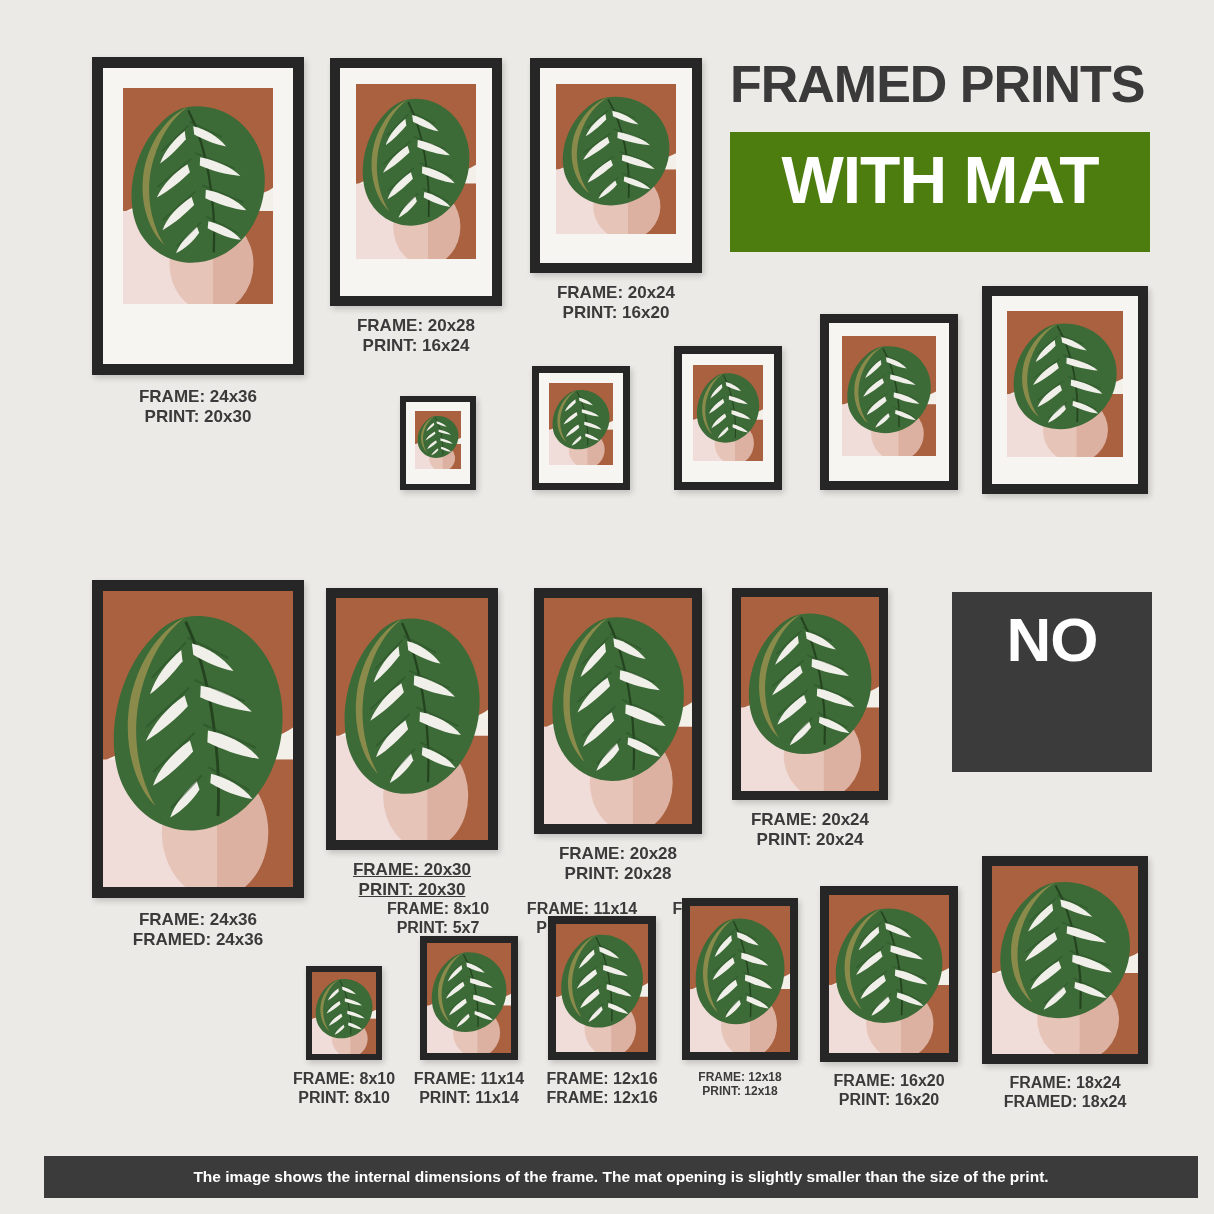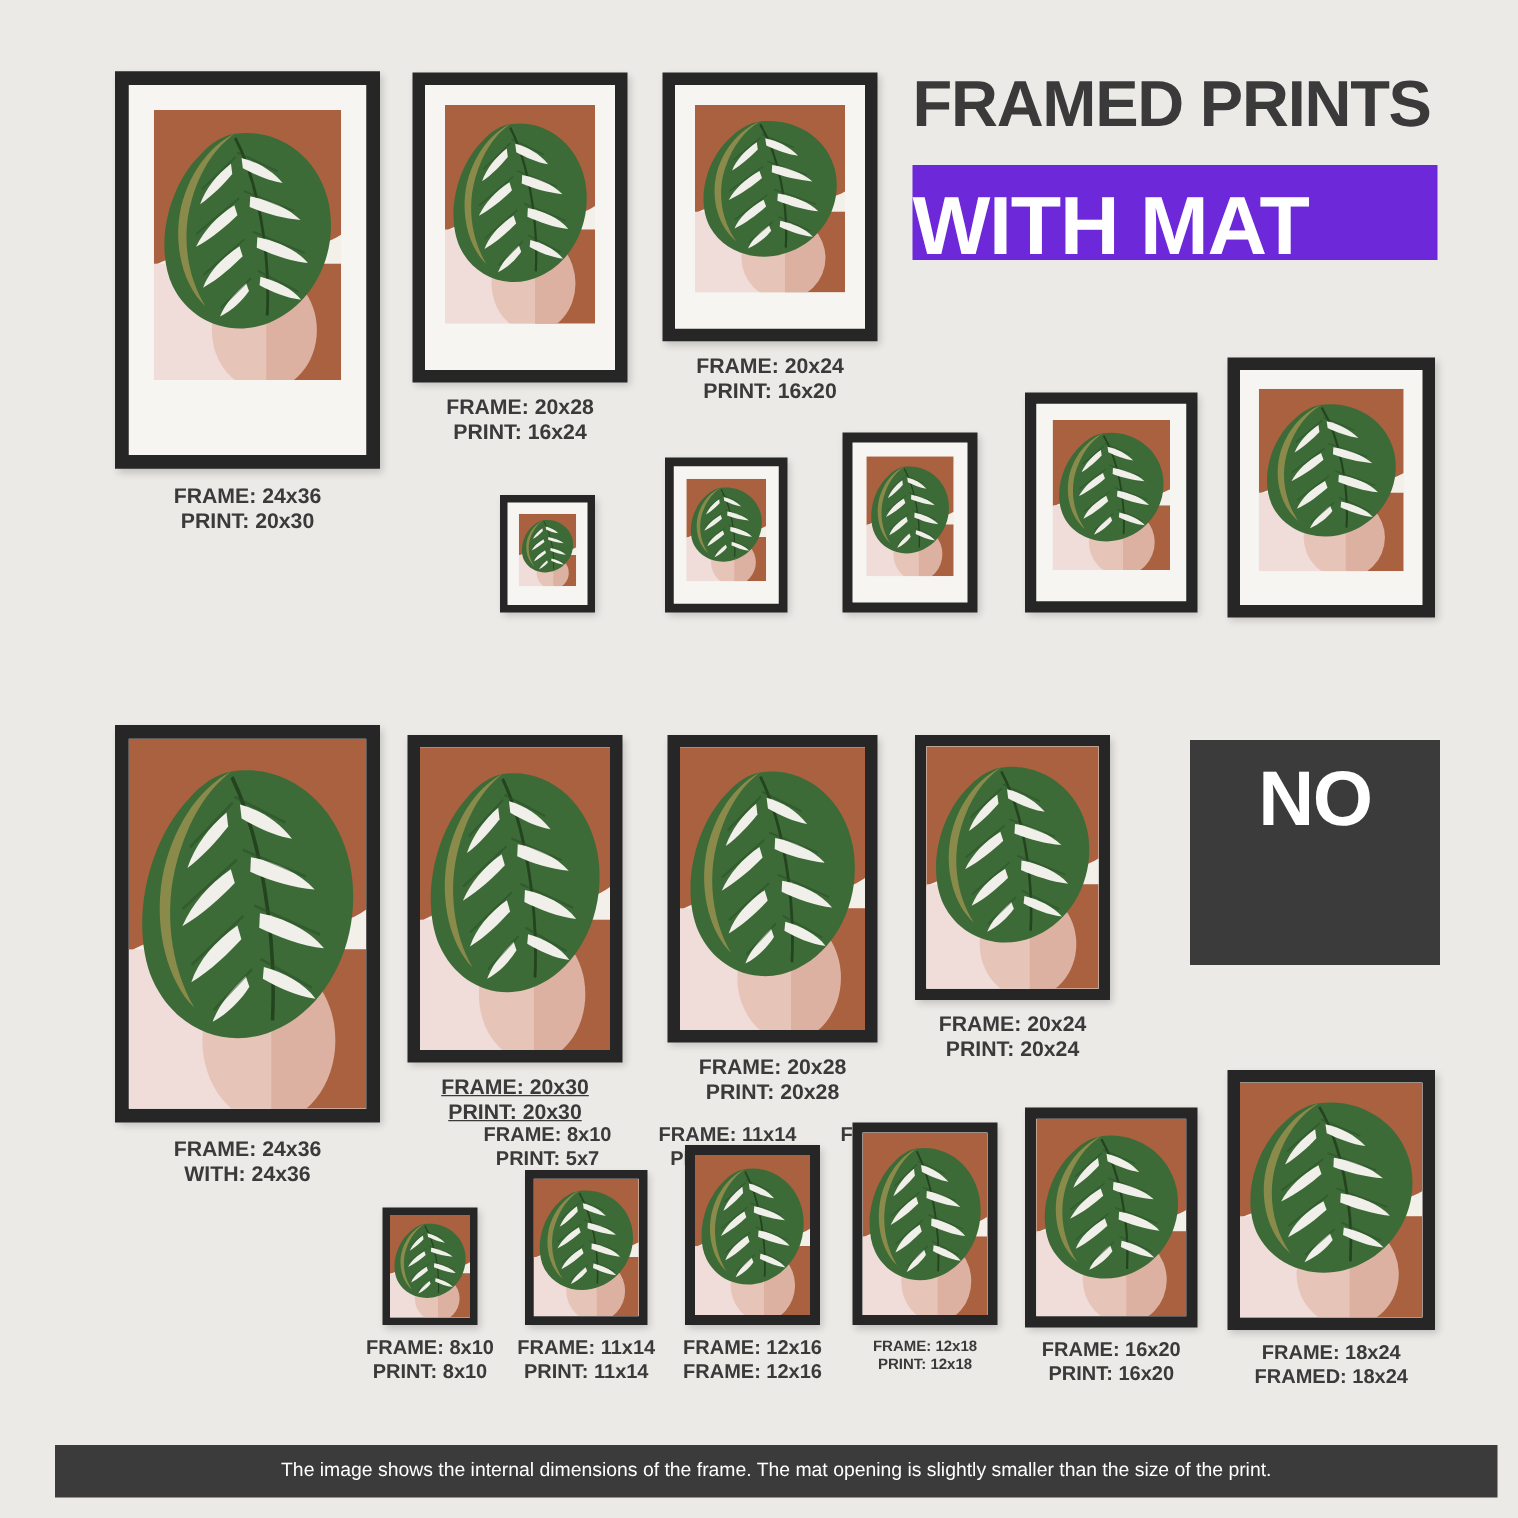--- a/index.html
+++ b/index.html
@@ -12,35 +12,35 @@
   }
   .stage{position:relative;width:1214px;height:1214px;margin-left:14px;}
 
   
   .hdr{position:absolute;font-weight:bold;letter-spacing:-1px;}
   .hdr-framed{
     color:#3a3a3a;font-size:52px;line-height:52px;
     left:716px;top:58px;white-space:nowrap;
   }
   .hdr-withmat{
-    left:716px;top:132px;width:420px;height:76px;
-    background:#6d28d9;color:#ffffff;font-size:66px;line-height:96px;
-    text-align:left;white-space:nowrap;
+    left:716px;top:132px;width:420px;height:120px;
+    background:#4d7c0f;color:#ffffff;font-size:66px;line-height:96px;
+    text-align:center;white-space:nowrap;
   }
   .hdr-nomat{
     left:938px;top:592px;width:200px;height:180px;
     background:#3b3b3b;color:#ffffff;font-size:62px;line-height:88px;
     text-align:center;padding-top:4px;box-sizing:border-box;
   }
   .hdr-nomat span{display:block;}
 
   
   .footer{
     position:absolute;left:30px;top:1156px;width:1154px;height:42px;
-    background:#3b3b3b;color:#fff;font-size:15.5px;font-weight:normal;
+    background:#3b3b3b;color:#fff;font-size:15.5px;font-weight:bold;
     display:flex;align-items:center;justify-content:center;
     text-align:center;
   }
 
   
   .unit{position:absolute;}
   .frame{
     position:absolute;left:0;top:0;
     background:#262626;
     box-sizing:border-box;
@@ -226,21 +226,21 @@
 
   <div class="unit" style="left:78px;top:580px;">
     <div class="frame" style="width:212px;height:318px;"></div>
     <div class="art" style="left:11px;top:11px;width:190px;height:296px;">
       <svg viewBox="0 0 200 260" preserveAspectRatio="none">
           <use href="#monstera-art"></use>
         </svg>
     </div>
     <div class="caption" style="left:-14px;top:330px;width:240px;font-size:17px;">
       <div>FRAME: 24x36</div>
-      <div>WITH: 24x36</div>
+      <div>FRAMED: 24x36</div>
     </div>
   </div>
 
   <div class="unit" style="left:312px;top:588px;">
     <div class="frame" style="width:172px;height:262px;"></div>
     <div class="art" style="left:10px;top:10px;width:152px;height:242px;">
       <svg viewBox="0 0 200 260" preserveAspectRatio="none">
           <use href="#monstera-art"></use>
         </svg>
     </div>

